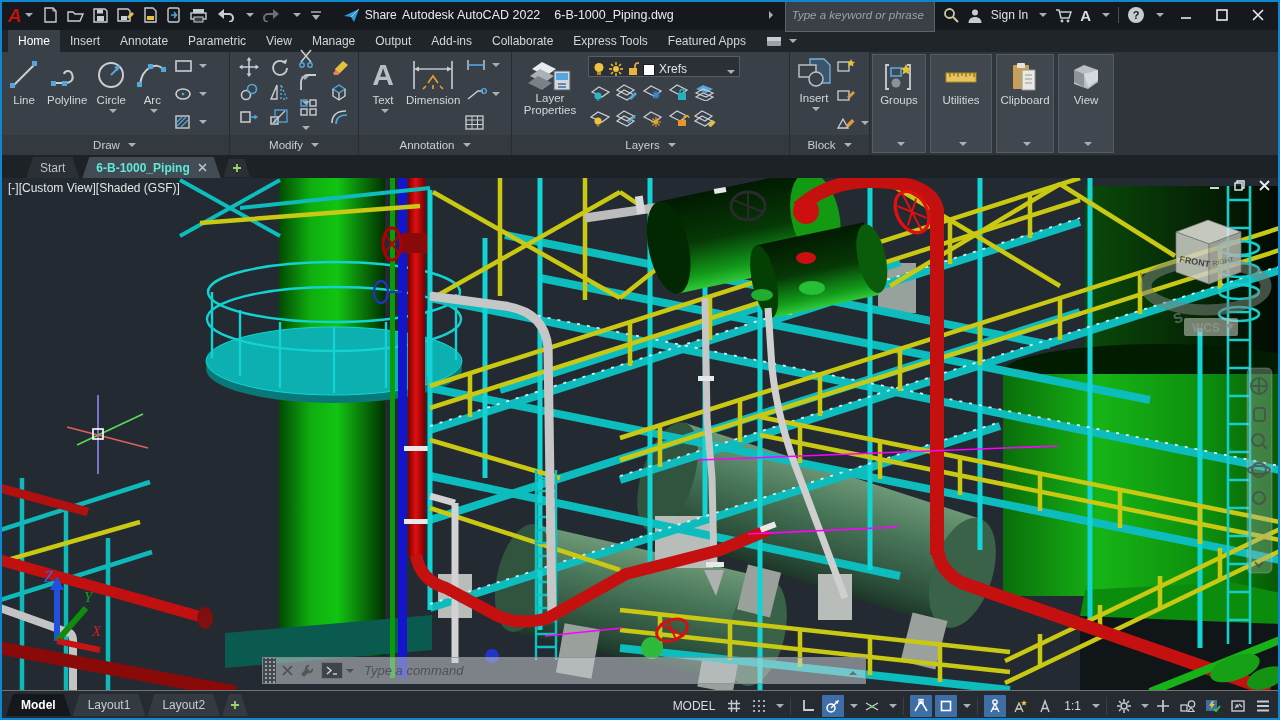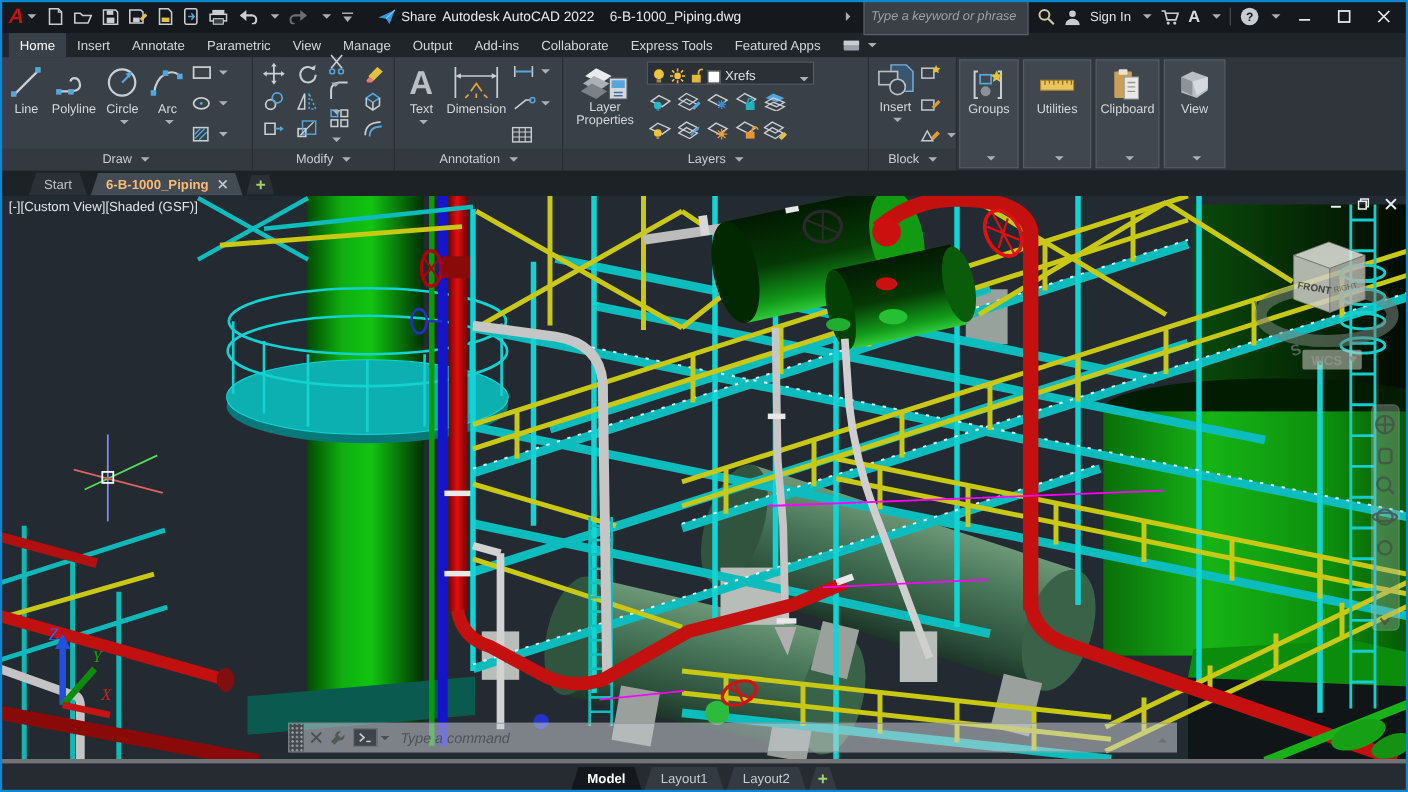--- a/index.html
+++ b/index.html
@@ -42,36 +42,36 @@
   .swatch{width:12px;height:12px;background:#fff;border:1px solid #1a1d20;}
   .lay-icons{display:grid;grid-template-columns:repeat(5,26px);grid-auto-rows:26px;justify-items:center;align-items:center;margin-top:2px;}
   .cpanel{width:56px;background:#40474f;border:1px solid #555c64;margin:2px 2px;display:flex;flex-direction:column;align-items:center;color:#d4d8dc;font-size:11.5px;}
   .cpanel .ci{margin-top:7px;height:30px;display:flex;align-items:center;}
   .cpanel .lbl{margin-top:3px;text-align:center;line-height:11px;}
   .cpanel .bot{flex:1;display:flex;align-items:flex-end;padding-bottom:4px;}
 
   
   .filetabs{height:23px;background:#1d2226;display:flex;align-items:flex-end;padding-left:26px;}
   .ftab{height:21px;display:flex;align-items:center;padding:0 14px;font-size:12px;color:#bdc2c7;background:#2b3036;clip-path:polygon(7px 0,calc(100% - 7px) 0,100% 100%,0 100%);margin-right:3px;}
-  .ftab.active{background:#434b54;color:#fdba74;font-weight:bold;gap:8px;}
+  .ftab.active{background:#434b54;color:#5eead4;font-weight:bold;gap:8px;}
   .ftab-plus{width:26px;height:18px;background:#2b3036;clip-path:polygon(5px 0,calc(100% - 5px) 0,100% 100%,0 100%);display:flex;align-items:center;justify-content:center;margin-bottom:1px;}
 
   
   .viewport{position:relative;height:512px;background:#242a31;overflow:hidden;}
   .viewport > svg.scene{position:absolute;left:0;top:0;}
   .vp-label{position:absolute;left:8px;top:3px;color:#e2e6e9;font-size:12px;z-index:5;}
   .vp-winbtns{position:absolute;right:10px;top:2px;display:flex;gap:14px;z-index:5;}
-  .cmdbar{position:absolute;left:262px;top:479px;width:808px;height:27px;background:rgba(206,211,215,.52);border:1px solid rgba(125,131,137,.65);display:flex;align-items:center;z-index:6;}
+  .cmdbar{position:absolute;left:262px;top:479px;width:604px;height:27px;background:rgba(206,211,215,.52);border:1px solid rgba(125,131,137,.65);display:flex;align-items:center;z-index:6;}
   .cmd-handle{width:13px;height:100%;background-color:#43484d;background-image:radial-gradient(#9aa0a6 1px,transparent 1.2px);background-size:4px 4px;background-position:1px 2px;}
   .cmd-prompt{width:22px;height:17px;background:#3f444a;border:1px solid #70767c;display:flex;align-items:center;justify-content:center;margin-left:6px;}
   .cmd-text{font-style:italic;color:#4e5358;font-size:13px;margin-left:10px;flex:1;}
   .cmd-car{width:0;height:0;border:4px solid transparent;border-bottom-color:#6a7076;margin-right:8px;}
 
   
-  .statusbar{height:30px;background:#262b31;display:flex;align-items:center;padding:0 6px;border-top:4px solid #737373;flex-direction:column;}
+  .statusbar{height:30px;background:#262b31;display:flex;align-items:center;padding:0 6px;border-top:1px solid #737373;}
   .ltabs{display:flex;align-items:flex-start;height:100%;padding-top:3px;gap:2px;}
   .ltab{height:22px;display:flex;align-items:center;padding:0 15px;font-size:12px;color:#c7ccd1;background:#343a41;clip-path:polygon(7px 0,calc(100% - 7px) 0,100% 100%,0 100%);}
   .ltab.active{background:#14181c;color:#fff;font-weight:bold;}
   .sb-right{margin-left:auto;display:flex;align-items:center;gap:3px;}
   .sbtn{height:22px;min-width:22px;display:flex;align-items:center;justify-content:center;padding:0 2px;border-radius:1px;}
   .sbtn.on{background:#3f6ea6;}
   .sb-txt{color:#d8dce0;font-size:12px;padding:0 5px;}
   .sb-sep{width:1px;height:18px;background:#3a4046;margin:0 3px;}
   .ic{display:block;}
 </style>

